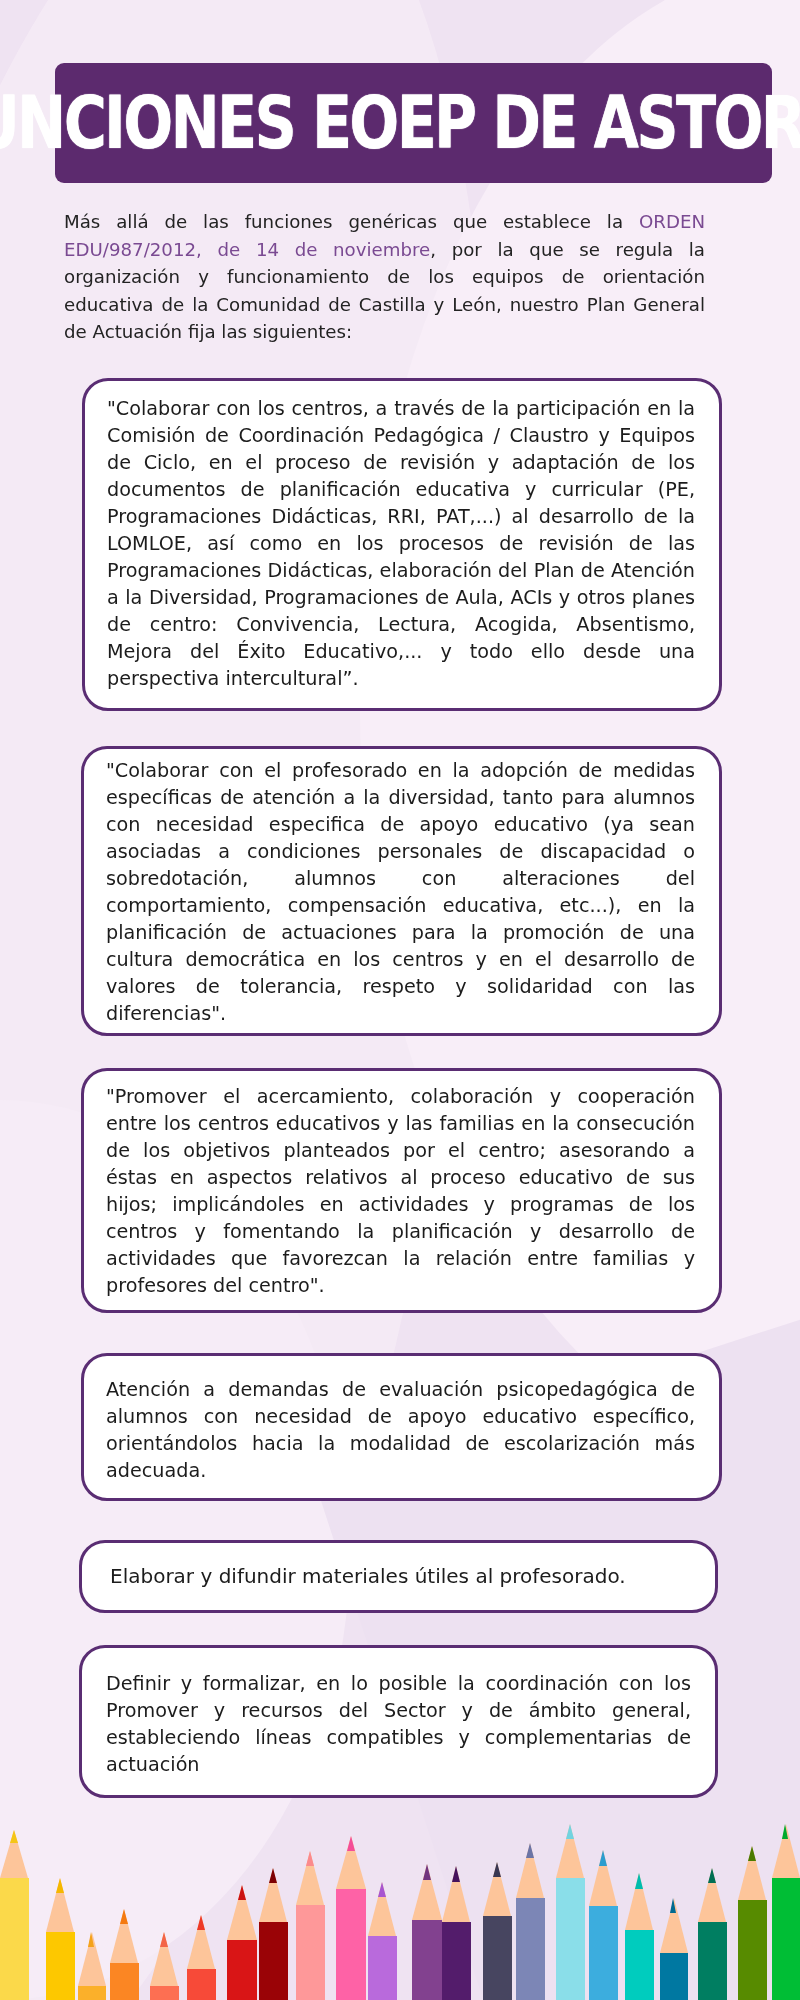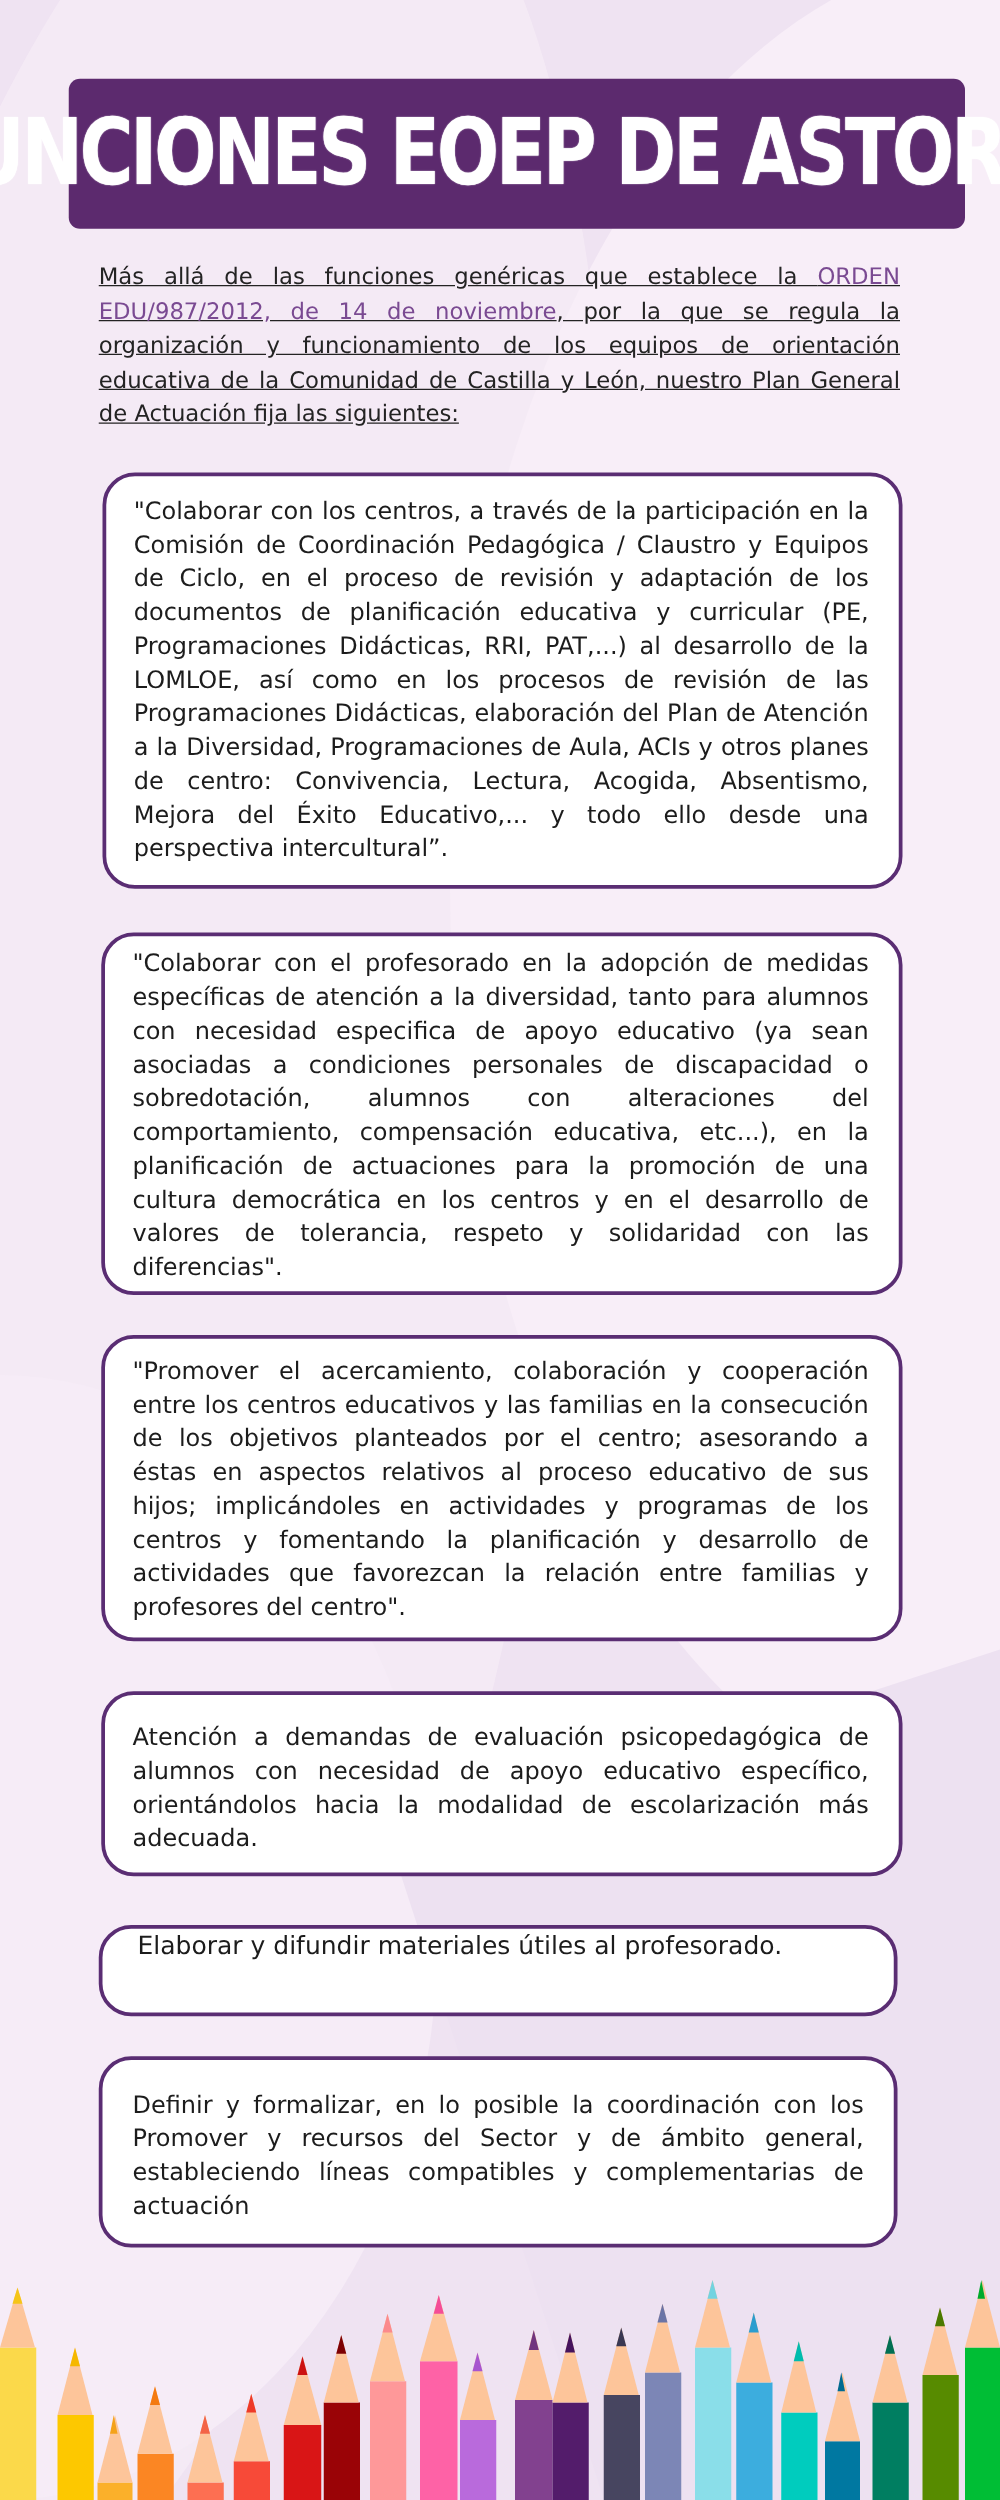--- a/index.html
+++ b/index.html
@@ -21,36 +21,36 @@
     display:flex; align-items:center; justify-content:center;
   }
   .title-text {
     color:#fff; font-family:"DejaVu Sans", sans-serif; font-weight:bold;
     font-size:64px; letter-spacing:-3px; transform:scaleX(0.92) scaleY(1.15);
     white-space:nowrap;
     text-shadow: 0 0 1px #fff;
   }
 
   .intro {
-    position:absolute; left:79px; top:208px; width:641px;
-    font-size:18.2px; line-height:27.6px; text-align:justify; color:#232323;text-decoration:underline;
+    position:absolute; left:64px; top:208px; width:641px;
+    font-size:18.2px; line-height:27.6px; text-align:justify; color:#232323;
   }
   .intro .link { color:#7a4a92; }
 
   .card {
     position:absolute; background:#fff; border:3.5px solid #5a2d73;
     border-radius:26px; box-sizing:border-box;
     font-size:19.2px; line-height:27px; text-align:justify; color:#1c1c1c;
   }
   .card p { margin:0; }
   .card1 { left:82px; top:378px; width:640px; height:333px; padding:14px 24px 0 22px; }
   .card2 { left:81px; top:746px; width:641px; height:290px; padding:8px 24px 0 22px; }
   .card3 { left:81px; top:1068px; width:641px; height:245px; padding:12px 24px 0 22px; }
   .card4 { left:81px; top:1353px; width:641px; height:148px; padding:20px 24px 0 22px; }
-  .card5 { left:79px; top:1540px; width:639px; height:73px; padding:0 24px 0 28px; display:flex; font-size:20px; }
+  .card5 { left:79px; top:1540px; width:639px; height:73px; padding:0 24px 0 28px; display:flex; align-items:center; font-size:20px; }
   .card6 { left:79px; top:1645px; width:639px; height:153px; padding:22px 24px 0 24px; }
 
   .pencils { position:absolute; left:0; top:1800px; width:800px; height:200px; }
   .pencil { position:absolute; bottom:0; }
   .pencil .body { position:absolute; bottom:0; left:0; width:100%; }
   .pencil .wood {
     position:absolute; left:0; width:0; height:0;
     border-left-style:solid; border-right-style:solid; border-bottom-style:solid;
     border-left-color:transparent; border-right-color:transparent;
   }

